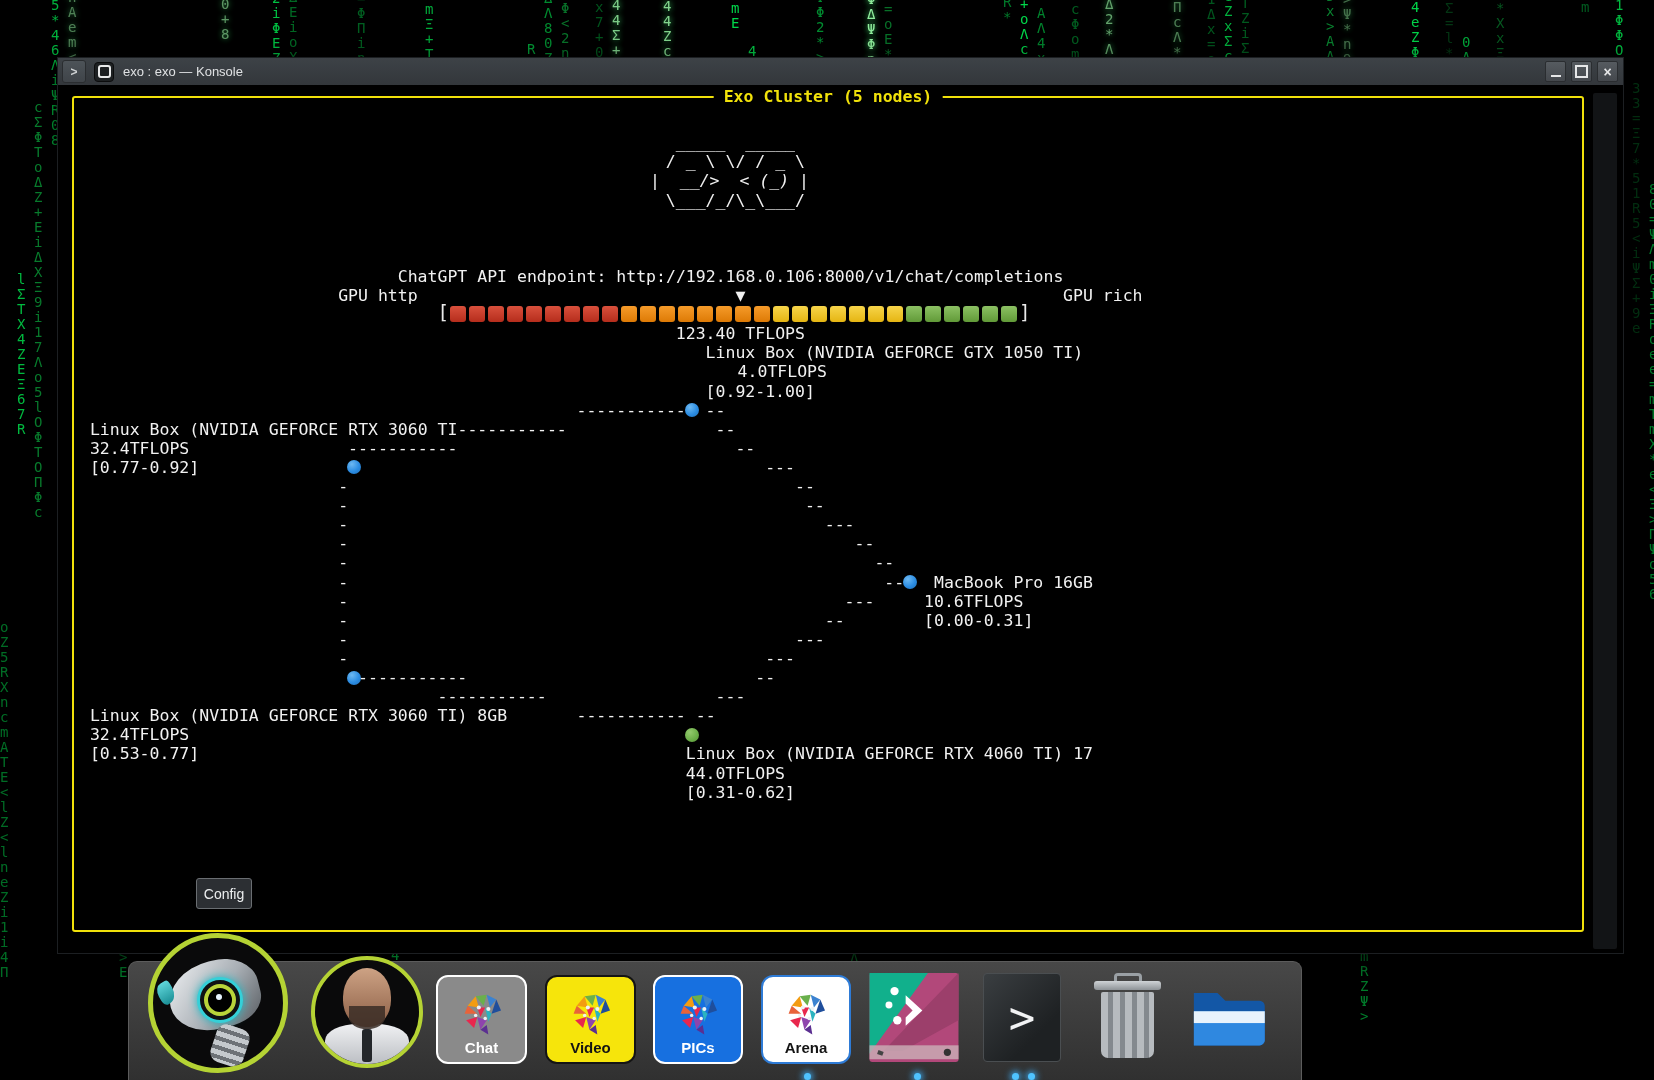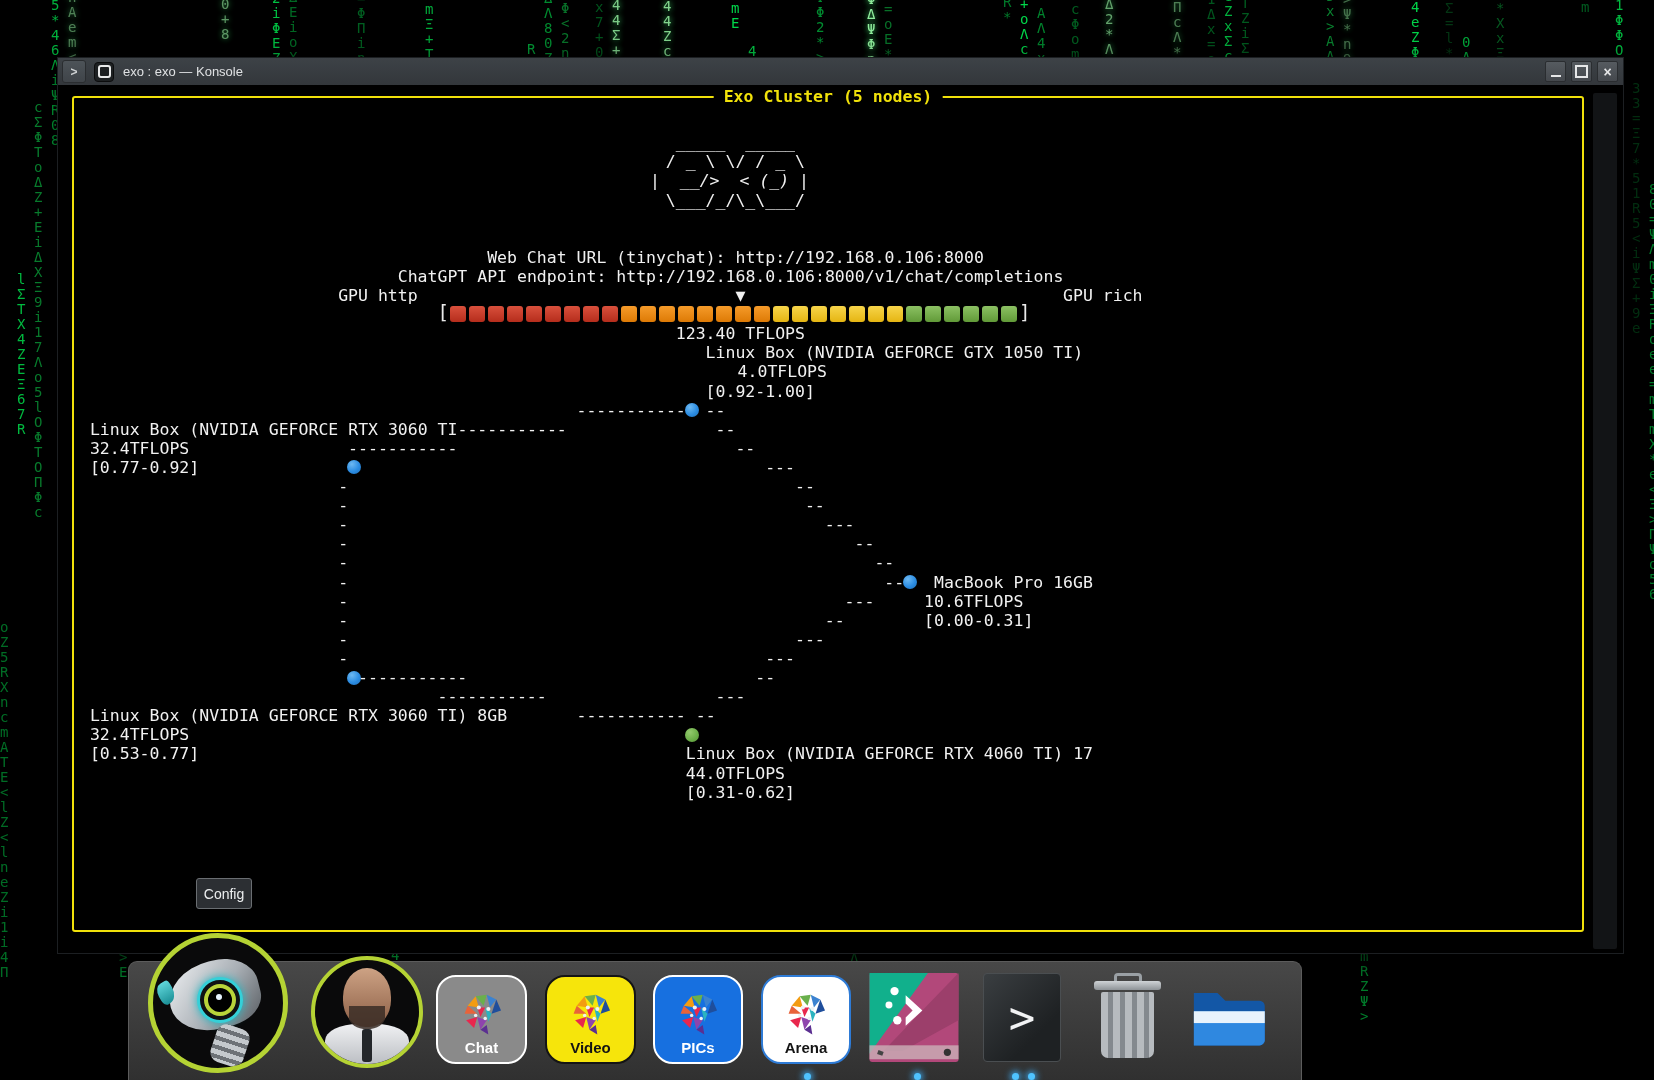--- a/index.html
+++ b/index.html
@@ -71,21 +71,21 @@
              border-radius:50% 20% 60% 30%;transform:rotate(-30deg);}
   .robot-neck{position:absolute;left:46%;top:68%;width:26%;height:30%;
               background:repeating-linear-gradient(#c4c9cd 0 5px,#6d7277 5px 9px);border-radius:10px;transform:rotate(18deg);}
   .man-head{position:absolute;left:27%;top:8%;width:46%;height:56%;
             background:linear-gradient(#cda284,#8c5f46);border-radius:50% 50% 46% 46%;}
   .man-beard{position:absolute;left:33%;top:44%;width:34%;height:22%;
              background:#3a2d26;border-radius:0 0 50% 50%;opacity:.85;}
   .man-suit{position:absolute;left:10%;top:62%;width:80%;height:40%;
             background:linear-gradient(#f0f1f3,#b9bcc1);border-radius:40% 40% 0 0;}
   .man-suit i{position:absolute;left:44%;top:10%;width:12%;height:80%;background:#23262a;border-radius:3px;}
-  .app-tile{position:absolute;border-radius:20px;display:flex;align-items:flex-end;justify-content:center;}
+  .app-tile{position:absolute;border-radius:12px;display:flex;align-items:flex-end;justify-content:center;}
   .app-tile svg{position:absolute;left:50%;top:42%;transform:translate(-50%,-50%);}
   .app-label{position:relative;margin-bottom:6px;font-weight:bold;font-size:15px;z-index:2;}
   .icon-plain{position:absolute;}
   .trash-handle{position:absolute;left:50%;top:0;transform:translateX(-50%);width:22px;height:7px;
                 border:3px solid #9aa0a5;border-bottom:none;border-radius:4px 4px 0 0;}
   .trash-lid{position:absolute;left:0;top:8px;width:100%;height:9px;border-radius:3px;
              background:linear-gradient(#cfd3d6,#8e9397);}
   .trash-body{position:absolute;left:7px;right:7px;top:19px;bottom:0;border-radius:2px 2px 7px 7px;
               background:repeating-linear-gradient(90deg,#b7bbbf 0 7px,#84898e 7px 12px);}
   .indicator{position:absolute;width:7px;height:7px;border-radius:50%;background:#4fc3ff;
@@ -1924,21 +1924,20 @@
 
     <div id="terminal">
       <div id="frame">
         <div id="frame-title">Exo Cluster (5 nodes)</div>
       </div>
       <div id="term-content">
           <span class="tseg" style="left: 597.94px; top: 48.2px;">  _____  _____</span>
           <span class="tseg" style="left: 597.94px; top: 67.3px;"> / _ \ \/ / _ \</span>
           <span class="tseg" style="left: 592px; top: 86.4px; font-style: italic;">|  __/&gt;  &lt; (_) |</span>
           <span class="tseg" style="left: 597.94px; top: 105.5px;"> \___/_/\_\___/</span>
-          <span class="tseg" style="left: 429.13px; top: 162.8px;">Web Chat URL (tinychat): http://192.168.0.106:8000</span>
           <span class="tseg" style="left: 339.76px; top: 181.9px;">ChatGPT API endpoint: http://192.168.0.106:8000/v1/chat/completions</span>
           <span class="tseg" style="left: 280.18px; top: 201px;">GPU http</span>
           <span class="tseg" style="left: 677.38px; top: 201px;">▼</span>
           <span class="tseg" style="left: 1005.07px; top: 201px;">GPU rich</span>
           <div id="gpu-bar" style="left: 379.48px; top: 219.1px;">
             <span class="bracket">[</span>
             <span class="bar-sq" style="background: linear-gradient(rgb(217, 80, 60), rgb(181, 45, 28));"></span>
             <span class="bar-sq" style="background: linear-gradient(rgb(217, 80, 60), rgb(181, 45, 28));"></span>
             <span class="bar-sq" style="background: linear-gradient(rgb(217, 80, 60), rgb(181, 45, 28));"></span>
             <span class="bar-sq" style="background: linear-gradient(rgb(217, 80, 60), rgb(181, 45, 28));"></span>

